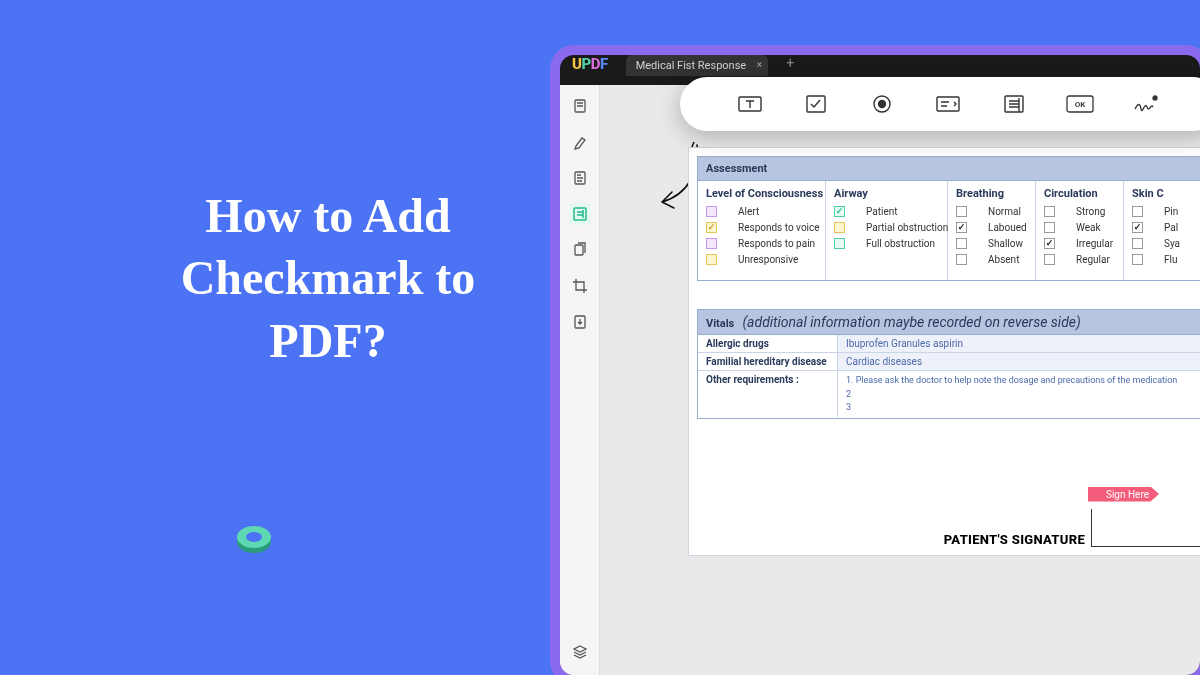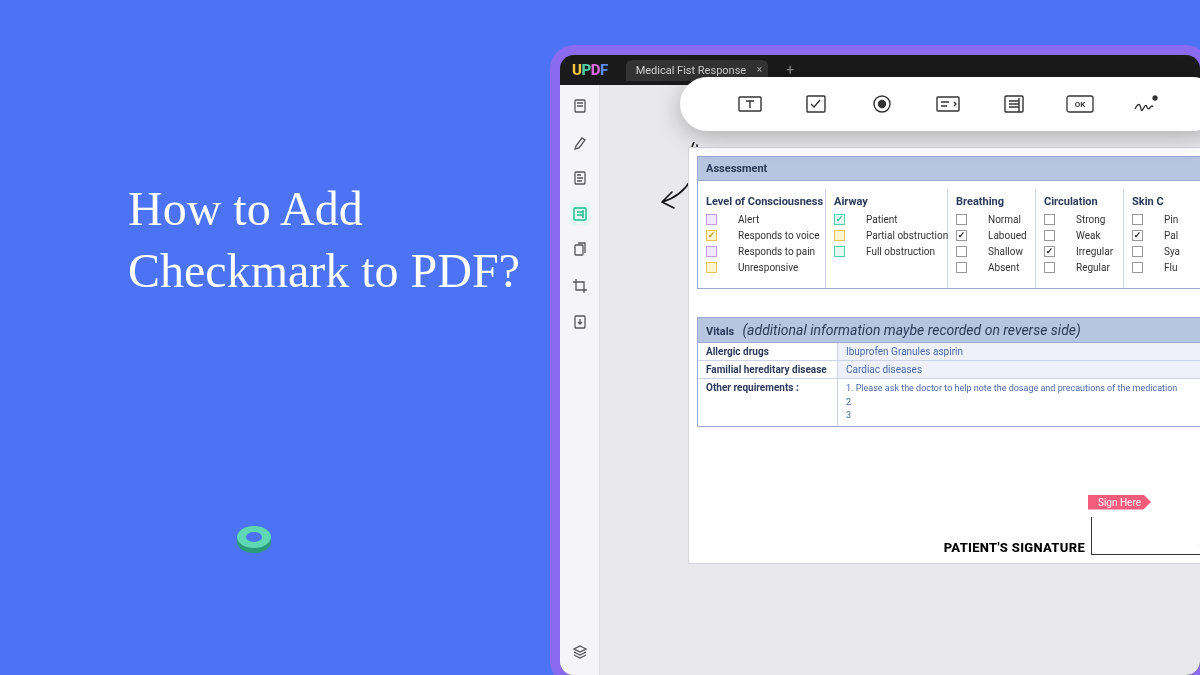--- a/index.html
+++ b/index.html
@@ -1,26 +1,26 @@
 <!DOCTYPE html>
 <html><head>
 <meta charset="utf-8">
 <style>
 * { margin: 0; padding: 0; box-sizing: border-box; font-family: -apple-system, BlinkMacSystemFont, "Segoe UI", Roboto, sans-serif; }
 body { width: 1200px; height: 675px; background: #4b73f4; position: relative; overflow: hidden; }
 
-.title-text { position: absolute; left: 128px; top: 178px; width: 400px; color: #fff; font-size: 48px; font-weight: 400; font-family: Georgia, "Times New Roman", serif; line-height: 1.3; }
+.title-text { position: absolute; left: 128px; top: 185px; width: 400px; color: #fff; font-size: 48px; font-weight: 700; font-family: Georgia, "Times New Roman", serif; line-height: 1.3; text-align: center; }
 
 .ring-deco { position: absolute; left: 233px; top: 518px; width: 42px; height: 42px; }
 .ring-deco svg { width: 100%; height: 100%; }
 
 .app-frame { position: absolute; left: 550px; top: 45px; width: 660px; height: 640px; background: #8a6bef; border-radius: 24px; padding: 10px; }
 .app-inner { width: 100%; height: 100%; background: #1a1a1a; border-radius: 14px; overflow: hidden; position: relative; }
 
-.titlebar { height: 30px; display: flex; align-items: center; padding: 0 12px; gap: 18px; }
+.titlebar { height: 30px; display: flex; align-items: flex-start; padding: 0 12px; gap: 18px; }
 .logo { font-weight: 800; font-size: 15px; letter-spacing: -0.5px; }
 .logo .u { color: #f6c445; }
 .logo .p { color: #4fd1a8; }
 .logo .d { color: #d96ad9; }
 .logo .f { color: #5a8af4; }
 .tab { background: #333; color: #d0d0d0; font-size: 11px; padding: 4px 22px 4px 10px; border-radius: 6px 6px 0 0; position: relative; }
 .tab-close { position: absolute; right: 6px; top: 4px; color: #aaa; font-size: 10px; }
 .tab-add { color: #888; font-size: 14px; }
 
 .workspace { position: absolute; top: 30px; left: 0; right: 0; bottom: 0; background: #e9e9eb; display: flex; }
@@ -36,21 +36,21 @@
 .tool-btn { width: 28px; height: 24px; display: flex; align-items: center; justify-content: center; color: #444; cursor: pointer; padding-left: 40px; }
 .tool-sep { width: 1px; height: 24px; background: #ddd; }
 
 .arrow-deco { position: absolute; left: 52px; top: 55px; width: 60px; height: 90px; }
 .arrow-deco svg { width: 100%; height: 100%; }
 
 .doc { position: absolute; top: 62px; left: 88px; right: -20px; background: #fff; border: 1px solid #d5d5dd; padding: 8px; }
 
 .assessment-head { background: #b7c5e0; color: #2a3a5a; font-weight: 700; font-size: 11px; padding: 5px 8px; border: 1px solid #9aabd0; }
 .assess-grid { display: flex; border: 1px solid #9aabd0; border-top: none; }
-.assess-col { border-right: 1px solid #cbd4e6; padding: 6px 8px 10px; margin-top: 8px; }
+.assess-col { border-right: 1px solid #cbd4e6; padding: 6px 8px 10px; }
 .assess-col:last-child { border-right: none; }
 .col-loc { width: 128px; }
 .col-air { width: 122px; }
 .col-bre { width: 88px; }
 .col-cir { width: 88px; }
 .col-skin { flex: 1; min-width: 40px; }
 .col-title { font-weight: 700; font-size: 11px; color: #2a3a5a; margin-bottom: 6px; white-space: nowrap; }
 .check-row { display: flex; align-items: center; gap: 21px; font-size: 10px; color: #333; margin-bottom: 5px; white-space: nowrap; }
 .cb { width: 11px; height: 11px; border: 1px solid #999; display: inline-flex; align-items: center; justify-content: center; flex-shrink: 0; background: #fff; }
 .cb.purple { border-color: #c49ae8; background: #f3e8ff; }
@@ -67,21 +67,21 @@
 .vitals-row { display: flex; border-bottom: 1px solid #cbd4e6; font-size: 10px; }
 .vitals-row:last-child { border-bottom: none; }
 .vlabel { width: 140px; padding: 3px 8px; font-weight: 700; color: #2a3a5a; border-right: 1px solid #cbd4e6; }
 .vvalue { flex: 1; padding: 3px 8px; color: #4a6aa8; background: #eef1f9; }
 .other-row .vvalue { background: #fff; font-size: 9px; color: #4a6aa8; line-height: 1.5; }
 .other-row .vlabel { height: 46px; }
 
 .sig-line { margin-top: 90px; display: flex; align-items: flex-end; justify-content: flex-end; gap: 6px; position: relative; }
 .sig-label { font-weight: 800; font-size: 13px; letter-spacing: 0.3px; }
 .sig-box { width: 120px; height: 38px; border-bottom: 1px solid #333; border-left: 1px solid #333; position: relative; overflow: visible; }
-.sign-here { position: absolute; top: -22px; left: -4px; background: #f35c7a; color: #fff; font-size: 10px; padding: 2px 10px 2px 10px; clip-path: polygon(0 0, 88% 0, 100% 50%, 88% 100%, 0 100%); }
+.sign-here { position: absolute; top: -22px; left: -4px; background: #f35c7a; color: #fff; font-size: 10px; padding: 2px 10px 2px 18px; clip-path: polygon(0 0, 88% 0, 100% 50%, 88% 100%, 0 100%); }
 .sig-scribble { position: absolute; right: -12px; bottom: 2px; font-family: cursive; font-size: 26px; color: #222; font-style: italic; }
 
 svg { overflow: visible; }
 </style>
 </head>
 <body>
 
 <div class="title-text">How to Add Checkmark to PDF?</div>
 
 <div class="ring-deco">

